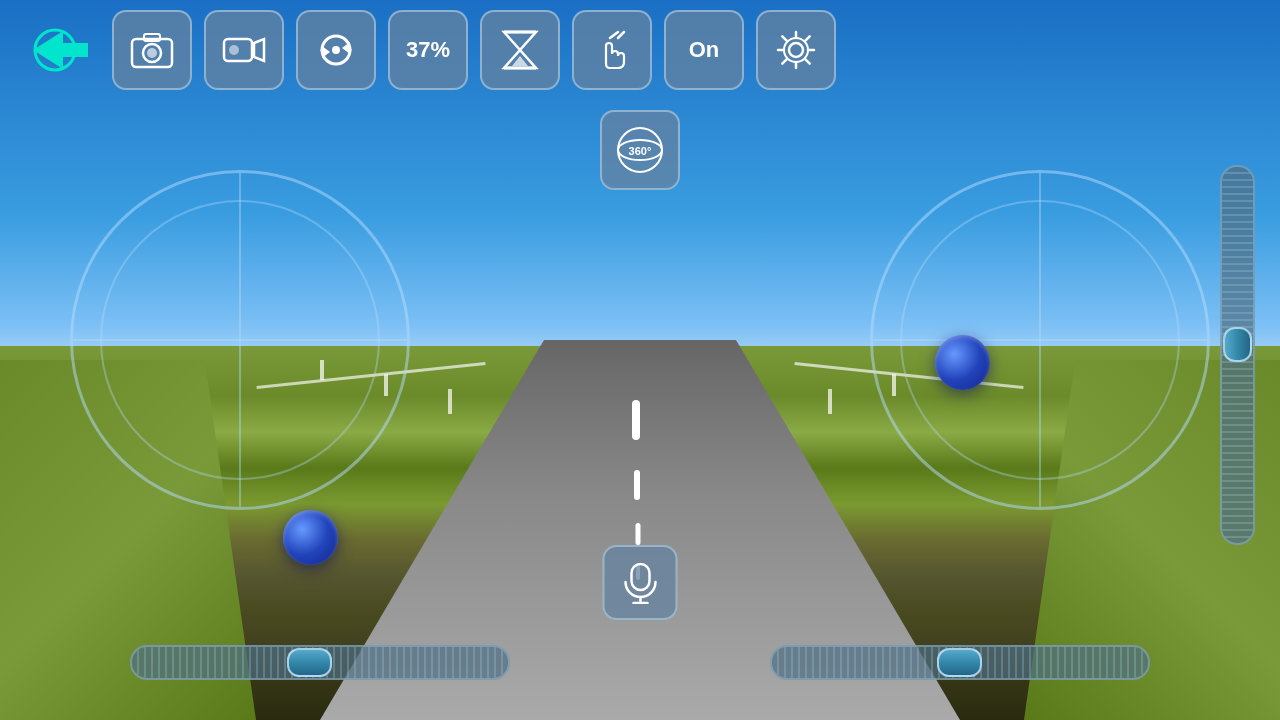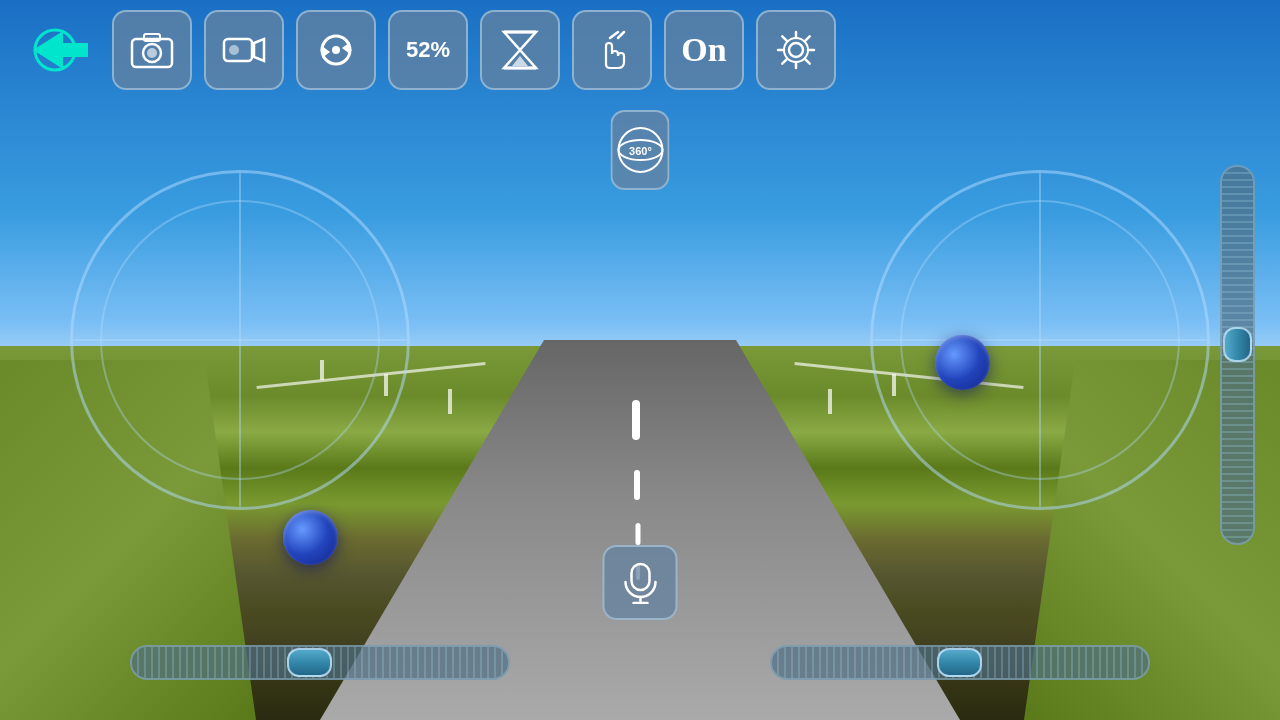--- a/index.html
+++ b/index.html
@@ -134,21 +134,21 @@
       left: 50%;
       transform: translateX(-50%);
       display: flex;
       flex-direction: column;
       align-items: center;
       gap: 12px;
       z-index: 20;
     }
 
     .center-btn {
-      width: 59px;
+      width: 80px;
       height: 80px;
       background: rgba(100, 130, 160, 0.75);
       border: 2px solid rgba(180, 210, 230, 0.6);
       border-radius: 14px;
       display: flex;
       align-items: center;
       justify-content: center;
       cursor: pointer;
       color: #bef264;
       font-size: 26px;
@@ -436,42 +436,42 @@
       <svg width="44" height="44" viewBox="0 0 44 44">
         <path d="M8,22 A14,14 0 0,1 36,22" fill="none" stroke="white" stroke-width="3" stroke-linecap="round"></path>
         <polygon points="36,14 36,26 28,20" fill="white"></polygon>
         <path d="M36,22 A14,14 0 0,1 8,22" fill="none" stroke="white" stroke-width="3" stroke-linecap="round"></path>
         <polygon points="8,30 8,18 16,24" fill="white"></polygon>
         <circle cx="22" cy="22" r="4" fill="white"></circle>
       </svg>
     </div>
 
     <div class="toolbar-btn">
-      <span class="btn-label">52%</span>
+      <span class="btn-label">37%</span>
     </div>
 
     <div class="toolbar-btn">
       <svg width="40" height="44" viewBox="0 0 40 44">
         <polygon points="4,4 36,4 20,22 36,40 4,40 20,22" fill="none" stroke="white" stroke-width="2.5"></polygon>
         <line x1="4" y1="4" x2="36" y2="4" stroke="white" stroke-width="3"></line>
         <line x1="4" y1="40" x2="36" y2="40" stroke="white" stroke-width="3"></line>
         <polygon points="12,38 28,38 20,28" fill="rgba(255,255,255,0.7)"></polygon>
       </svg>
     </div>
 
     <div class="toolbar-btn">
       <svg width="44" height="44" viewBox="0 0 44 44">
         <path d="M16,36 L16,18 A3,3 0 0,1 22,18 L22,26 A3,3 0 0,1 28,26 L28,28 A3,3 0 0,1 34,28 L34,34 Q34,40 28,40 L20,40 Q16,40 16,36Z" fill="none" stroke="white" stroke-width="2.2"></path>
         <line x1="20" y1="10" x2="28" y2="4" stroke="white" stroke-width="2.5" stroke-linecap="round"></line>
         <line x1="28" y1="10" x2="34" y2="4" stroke="white" stroke-width="2.5" stroke-linecap="round"></line>
       </svg>
     </div>
 
     <div class="toolbar-btn">
-      <span class="btn-label" style="font-size:34px;font-weight:bold;font-family:Liberation Serif, serif;">On</span>
+      <span class="btn-label" style="font-size:22px;font-weight:bold;">On</span>
     </div>
 
     <div class="toolbar-btn">
       <svg width="44" height="44" viewBox="0 0 44 44">
         <circle cx="22" cy="22" r="7" fill="none" stroke="white" stroke-width="2.5"></circle>
         <path d="M22,4 L22,10 M22,34 L22,40 M4,22 L10,22 M34,22 L40,22 M8.3,8.3 L12.6,12.6 M31.4,31.4 L35.7,35.7 M35.7,8.3 L31.4,12.6 M12.6,31.4 L8.3,35.7" stroke="white" stroke-width="2.5" stroke-linecap="round"></path>
         <circle cx="22" cy="22" r="12" fill="none" stroke="white" stroke-width="2"></circle>
       </svg>
     </div>
   </div>

